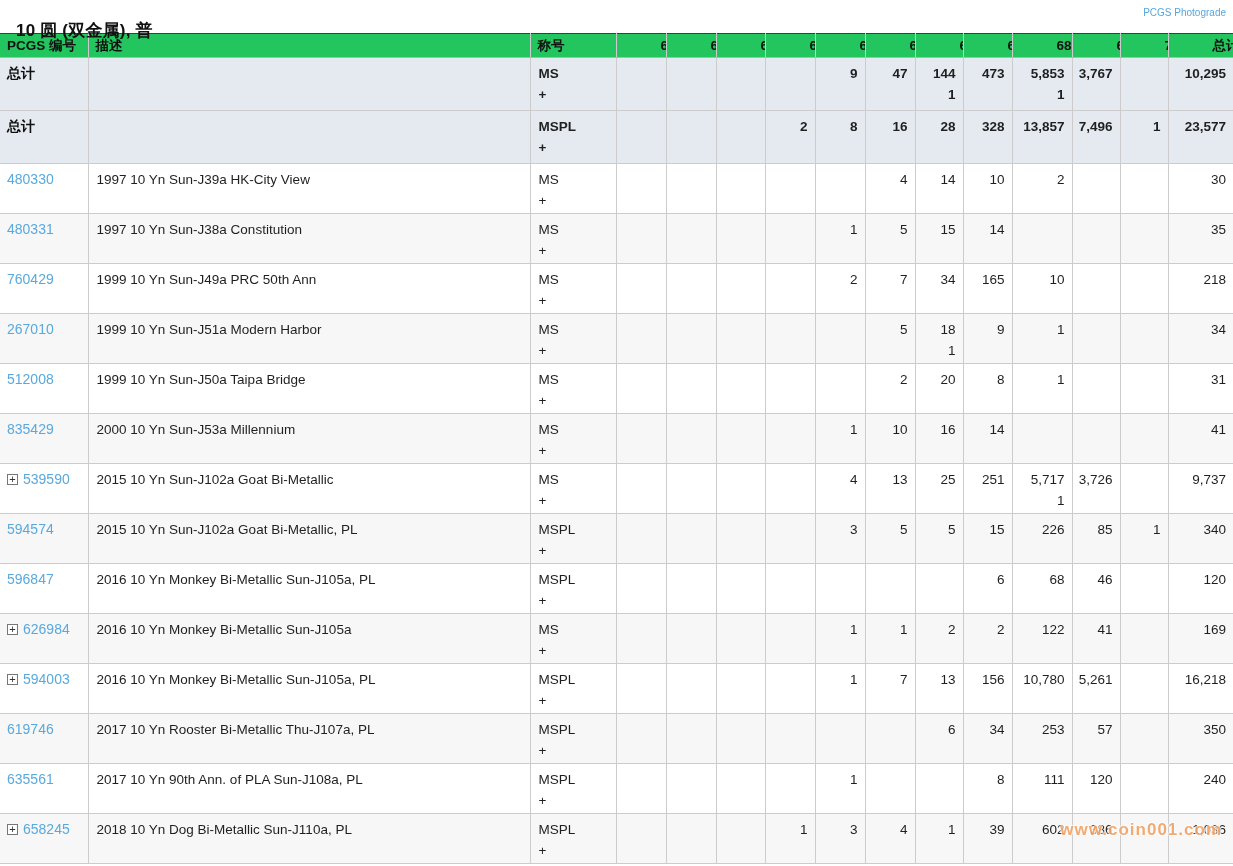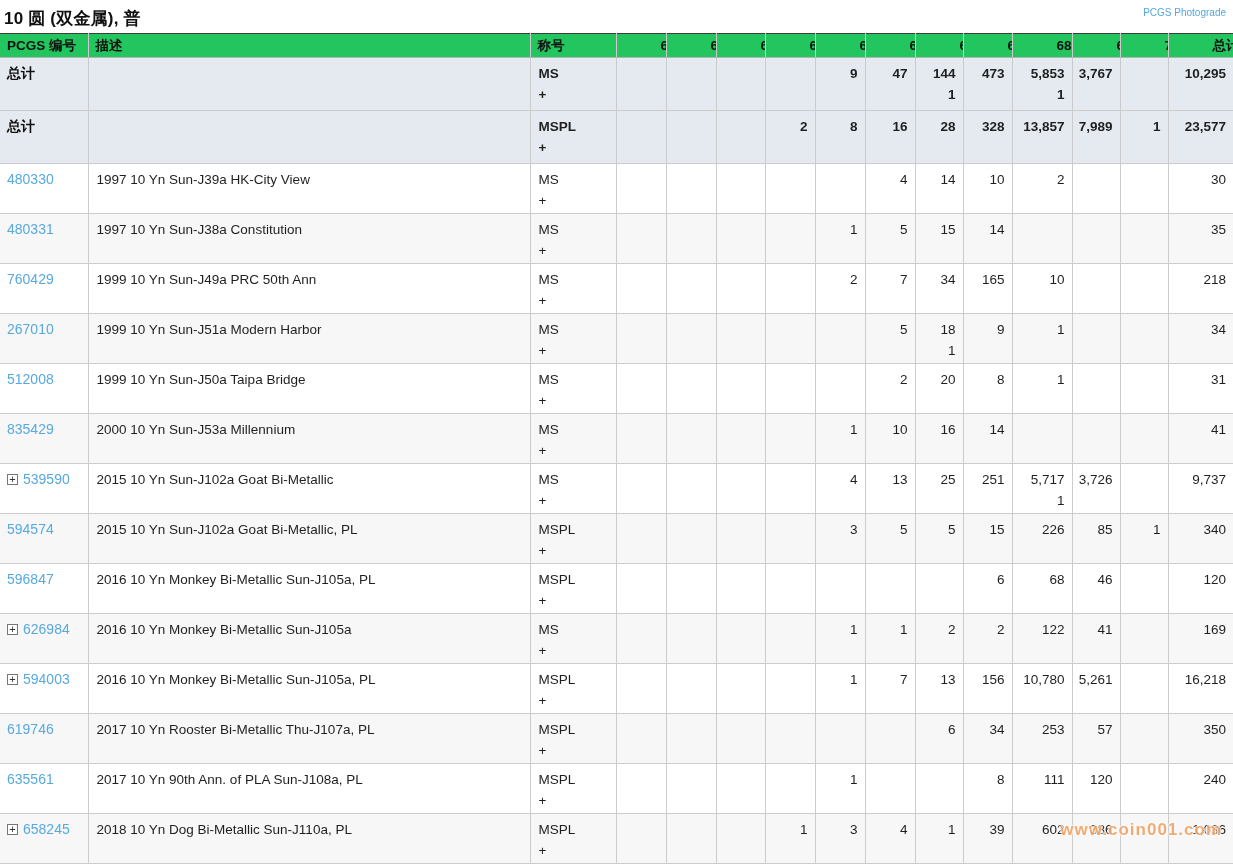--- a/index.html
+++ b/index.html
@@ -6,21 +6,21 @@
   body{
     width:1233px;height:866px;overflow:hidden;position:relative;
     background:#fff;color:#1f1f1f;
     font-family:"Liberation Sans","DejaVu Sans",sans-serif;
   }
   .topbar{
     height:33px;box-sizing:border-box;
     display:flex;justify-content:space-between;align-items:flex-start;
     padding:7px 4px 0 4px;
   }
-  .page-title{margin:0;font-size:17px;font-weight:bold;color:#111;letter-spacing:.2px;}
+  .page-title{margin:12px;font-size:17px;font-weight:bold;color:#111;letter-spacing:.2px;}
   .photograde{font-size:10px;color:#55a7dc;text-decoration:none;cursor:pointer;padding-right:3px;}
 
   table.pop{border-collapse:collapse;table-layout:fixed;width:1233px;}
   .pop th,.pop td{
     border:1px solid #ccc;padding:0;vertical-align:top;overflow:hidden;
     font-size:13.5px;
   }
   .pop th{border-left:none;border-right:1px solid #ccc;}
   .pop th{
     border-top:1px solid #3d3d3d;border-bottom:1px solid #b5b5b5;
@@ -211,21 +211,21 @@
         </td>
         <td class="c-g">
           <div class="l1">328</div>
           <div class="l2"></div>
         </td>
         <td class="c-g">
           <div class="l1">13,857</div>
           <div class="l2"></div>
         </td>
         <td class="c-g">
-          <div class="l1">7,989</div>
+          <div class="l1">7,496</div>
           <div class="l2"></div>
         </td>
         <td class="c-g">
           <div class="l1">1</div>
           <div class="l2"></div>
         </td>
         <td class="c-g">
           <div class="l1">23,577</div>
           <div class="l2"></div>
         </td>

